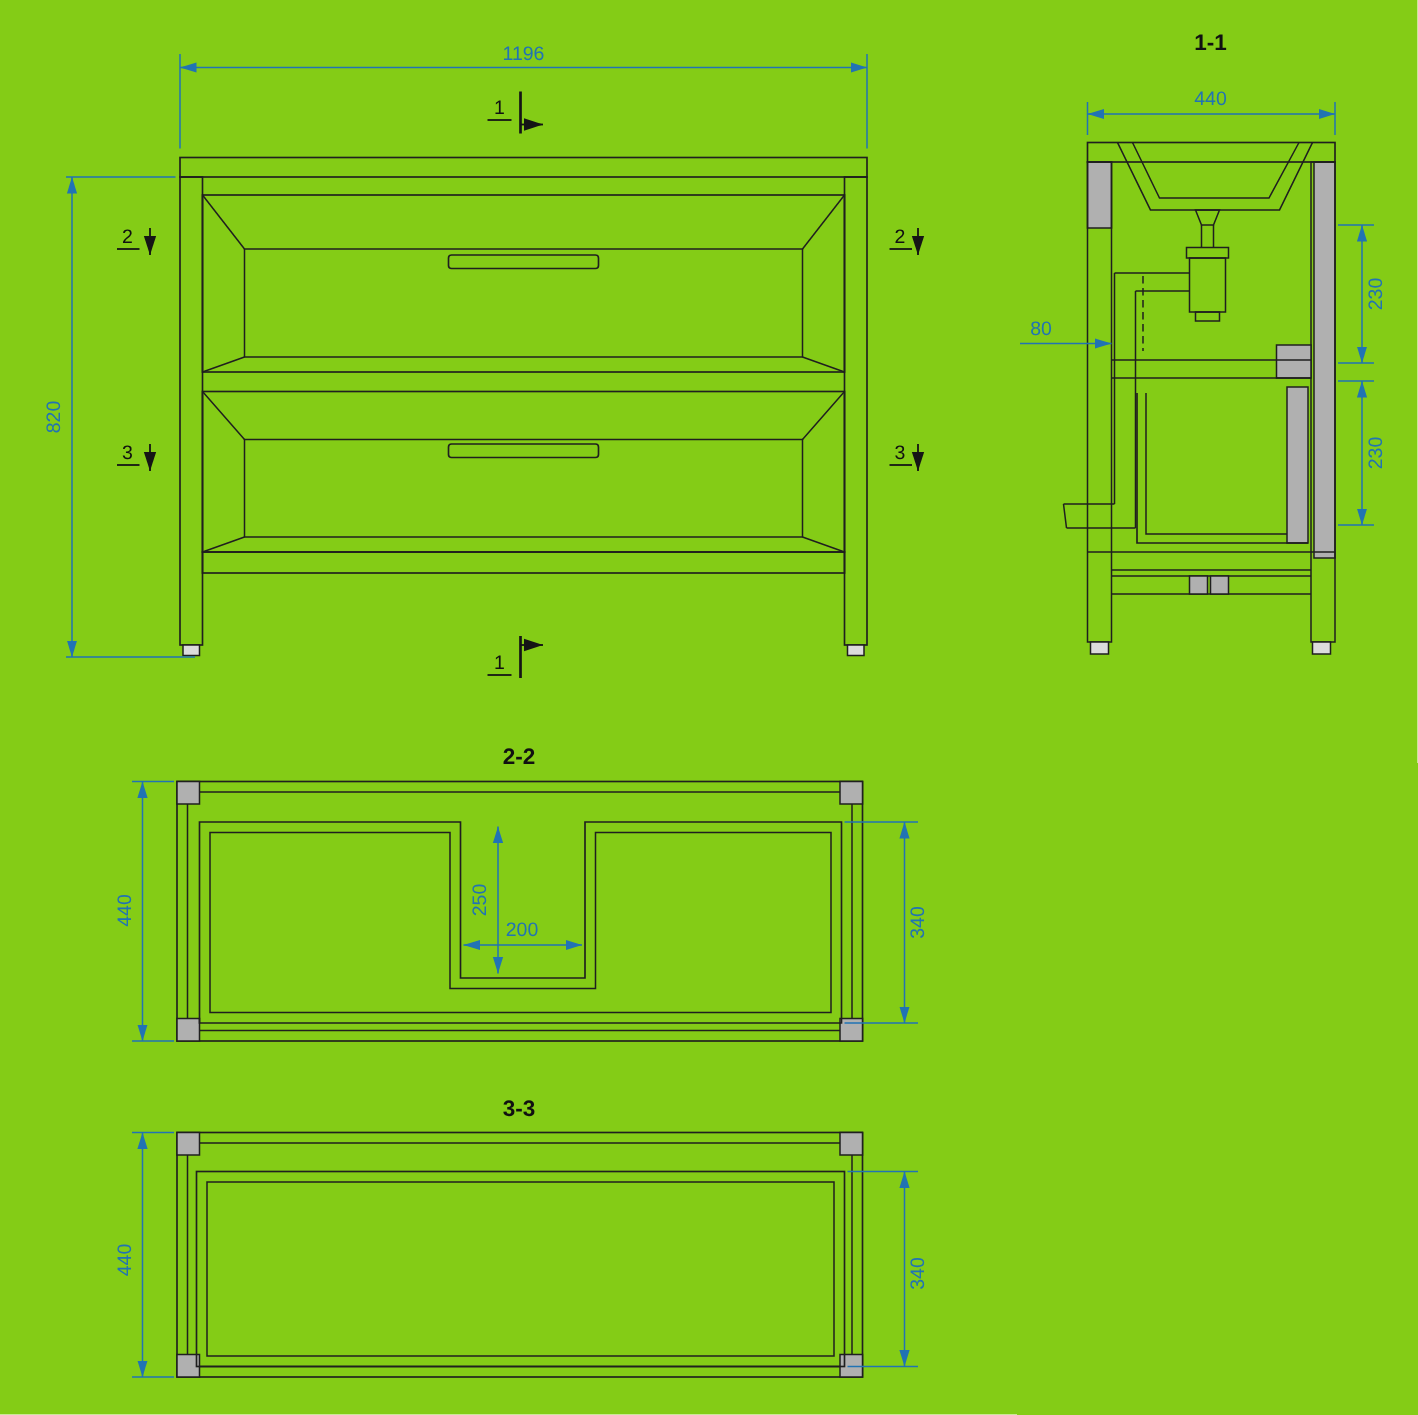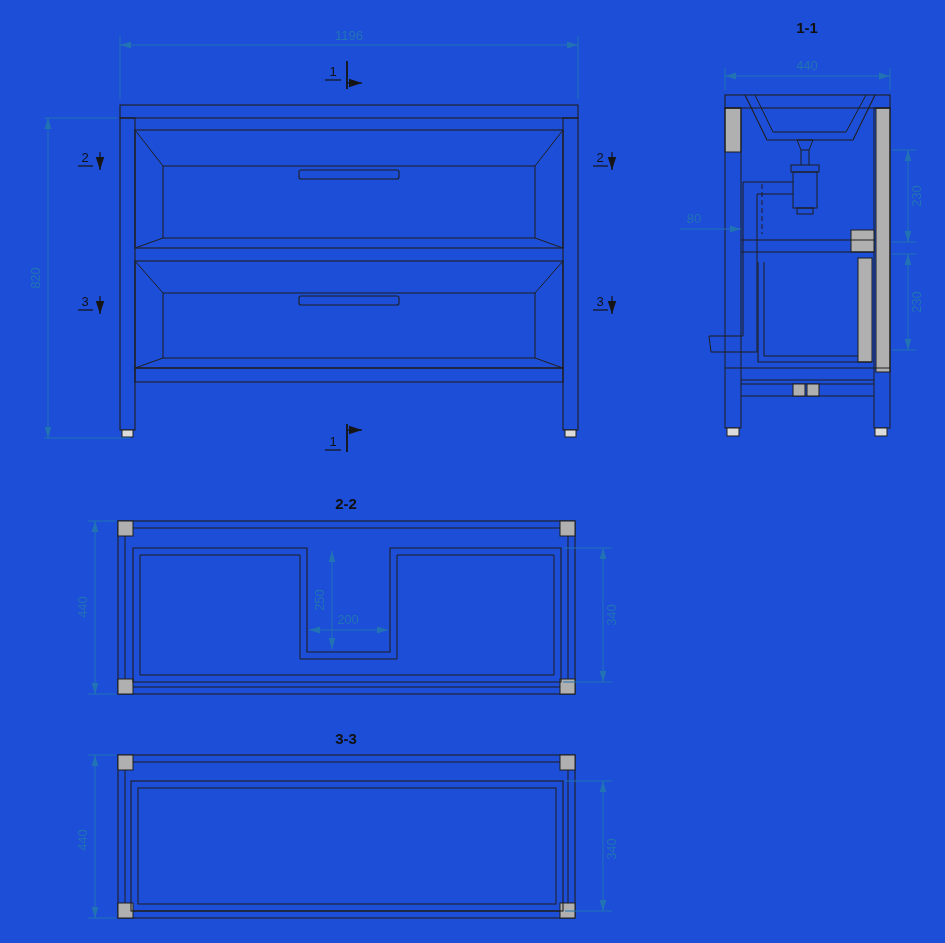--- a/index.html
+++ b/index.html
@@ -1,16 +1,16 @@
 <!DOCTYPE html>
 <html><head>
 <meta charset="utf-8">
 <style>
   html,body{margin:0;padding:0;background:#ffffff;}
-  .stage{width:945px;height:943px;background:#1d4ed8;position:relative;font-family:"Liberation Sans",sans-serif;}
+  .stage{width:945px;height:943px;background:#84cc16;position:relative;font-family:"Liberation Sans",sans-serif;}
   svg{display:block;}
   .ln{stroke:#1f1f1f;stroke-width:1.1;fill:none;}
   .lnth{stroke:#1f1f1f;stroke-width:1;fill:none;}
   .dash{stroke:#1f1f1f;stroke-width:1;fill:none;stroke-dasharray:5 3;}
   .gf{fill:#b0b0b0;stroke:#1f1f1f;stroke-width:1;}
   .ft{fill:#dcdcdc;stroke:#1f1f1f;stroke-width:1;}
   .dim{stroke:#2173b4;stroke-width:1;fill:none;}
   .dimtxt{fill:#2173b4;font-size:13px;text-anchor:middle;}
   .titletxt{fill:#111;font-size:15px;font-weight:bold;text-anchor:middle;}
   .marktxt{fill:#111;font-size:13px;text-anchor:middle;}

